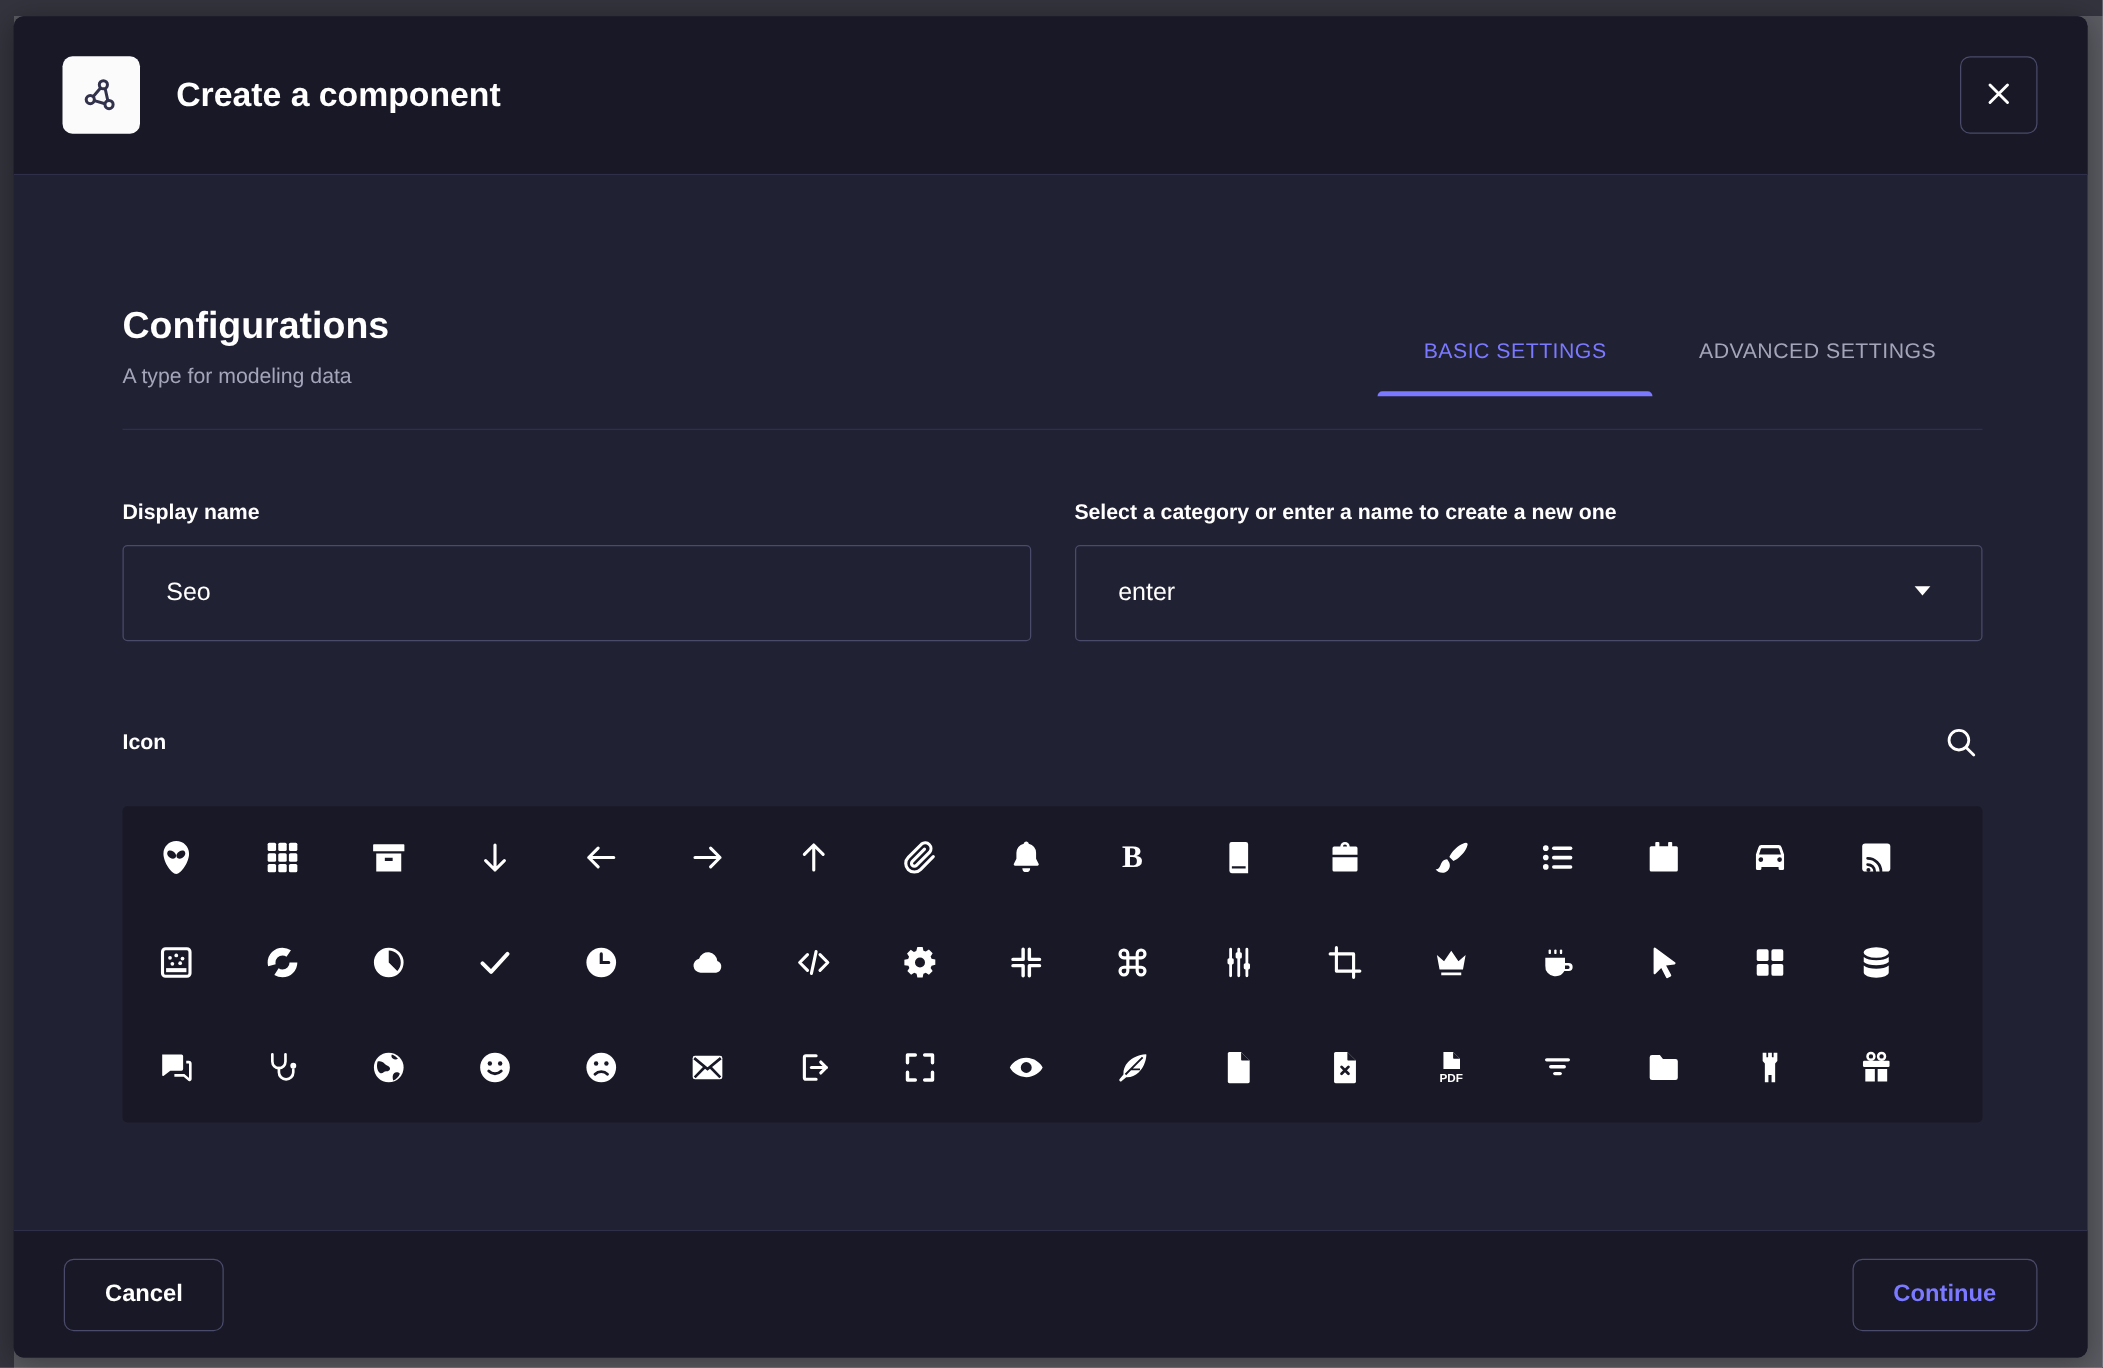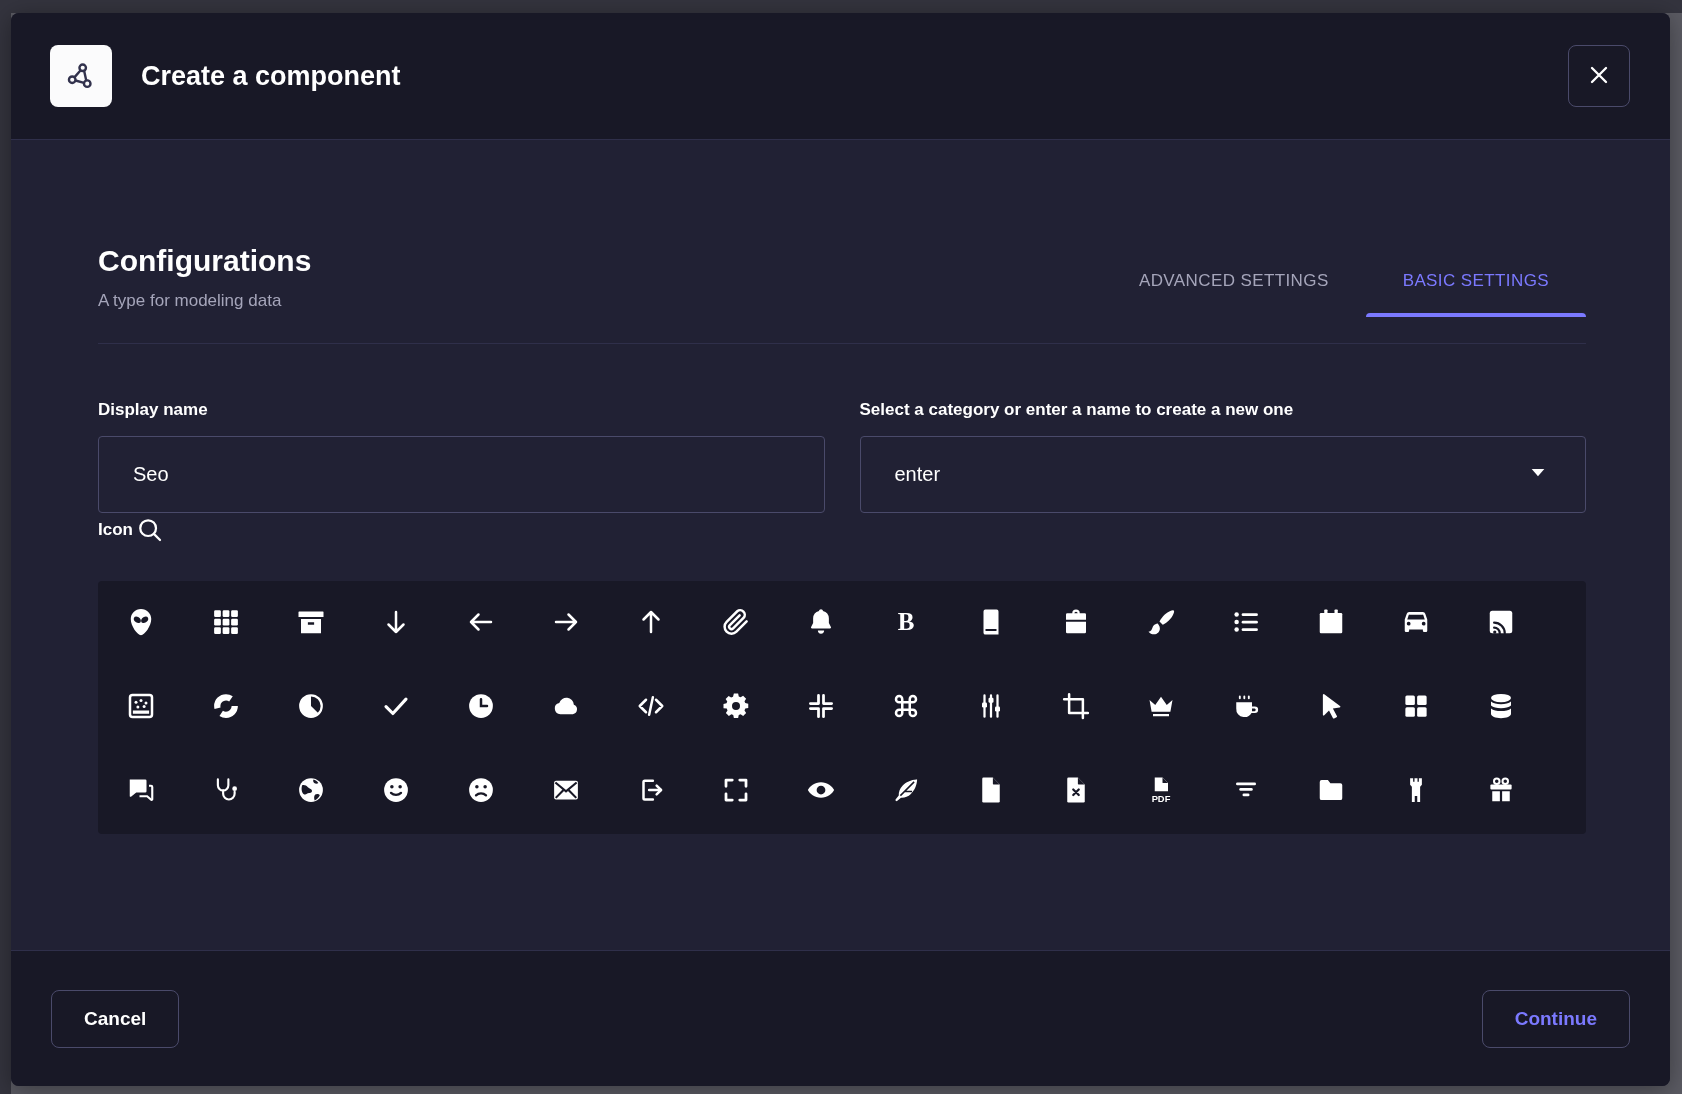--- a/index.html
+++ b/index.html
@@ -60,35 +60,35 @@
   .form-row{display:flex;gap:35px;margin-top:56px;}
   .field{flex:1;min-width:0;}
   .field-label{display:block;font-size:17px;font-weight:600;color:var(--text);margin-bottom:16px;}
   .input-box{
     width:100%;height:77px;border:1px solid var(--border);border-radius:4px;
     background:transparent;color:var(--text);font-family:inherit;font-size:20px;
     display:flex;align-items:center;padding:0 34px;text-align:right;cursor:text;
   }
   .select-box{cursor:pointer;}
   .select-caret{margin-left:auto;flex:none;}
-  .icon-row{display:flex;align-items:center;}
+  .icon-row{margin-top:64px;display:flex;align-items:center;justify-content:space-between;}
   .icon-label{font-size:17px;font-weight:600;color:var(--text);}
   .search-btn{background:none;border:none;cursor:pointer;width:34px;height:34px;display:flex;align-items:center;justify-content:center;}
   .icon-grid-panel{
     margin-top:34px;height:253px;background:var(--surface-dark);border-radius:4px;
     display:grid;grid-template-columns:repeat(17,85px);grid-auto-rows:84px;
     align-content:center;align-items:center;justify-items:center;
   }
   .icon-cell{
     width:62px;height:62px;background:none;border:none;border-radius:4px;cursor:pointer;
     display:flex;align-items:center;justify-content:center;
   }
   
   .modal-footer{
-    flex:none;height:136px;background:var(--surface-dark);
+    flex:none;height:102px;background:var(--surface-dark);
     border-top:1px solid var(--divider);border-radius:0 0 8px 8px;
     display:flex;align-items:center;justify-content:space-between;padding:0 40px;
   }
   .btn{
     height:58px;padding:0 32px;border-radius:8px;border:1px solid var(--border);
     background:transparent;font-family:inherit;font-size:19px;font-weight:600;cursor:pointer;
   }
   .btn-cancel{color:var(--text);}
   .btn-continue{color:var(--accent);}
 </style>
@@ -119,22 +119,22 @@
   </div>
 
   <div class="modal-body">
 
     <div class="intro-row">
       <div class="intro-text">
         <h1>Configurations</h1>
         <div class="intro-sub">A type for modeling data</div>
       </div>
       <div class="tabs">
+        <button class="tab active">BASIC SETTINGS</button>
         <button class="tab inactive">ADVANCED SETTINGS</button>
-        <button class="tab active">BASIC SETTINGS</button>
       </div>
     </div>
 
     <div class="form-row">
       <div class="field">
         <label class="field-label">Display name</label>
         <div class="input-box">
           <span>Seo</span>
         </div>
       </div>

